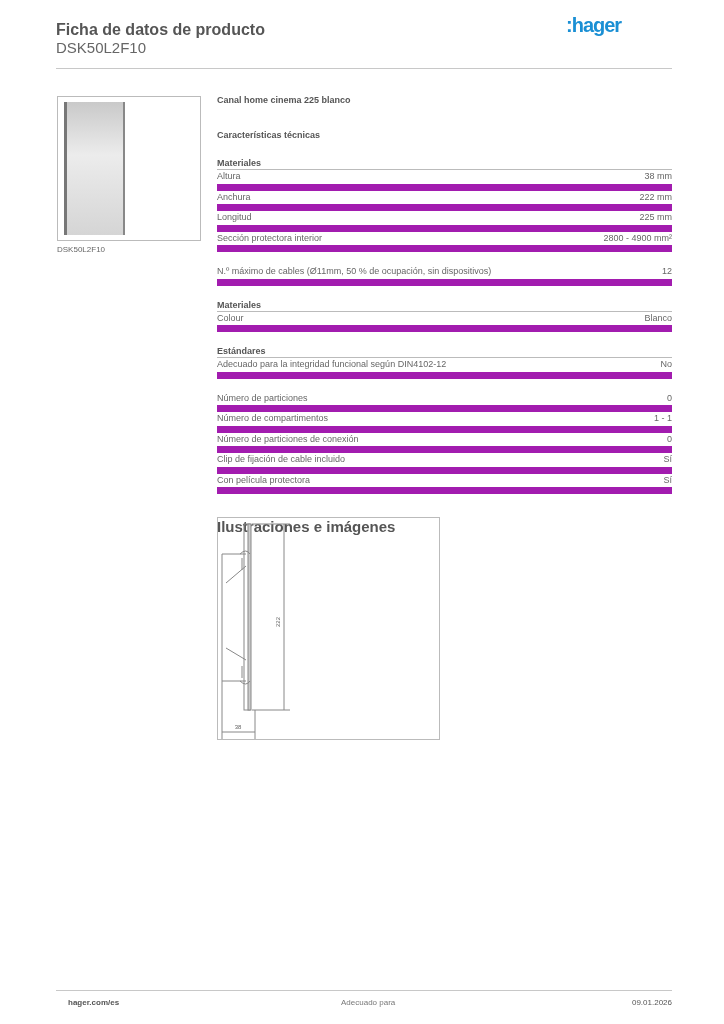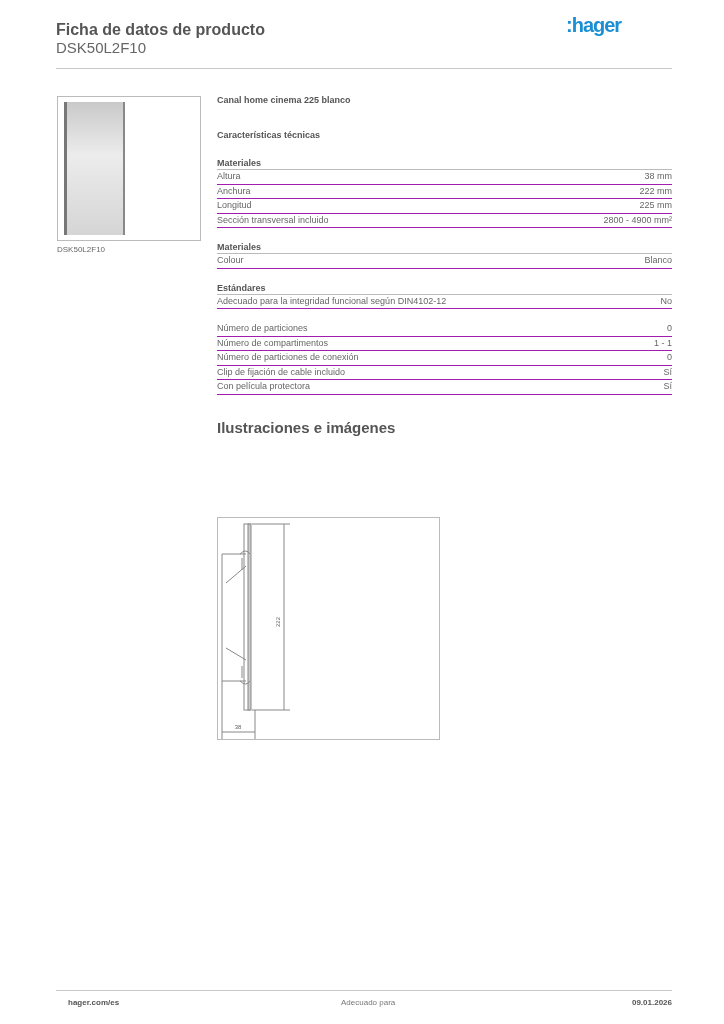--- a/index.html
+++ b/index.html
@@ -9,27 +9,27 @@
   .logo{position:absolute;left:566px;top:14px;font-size:20px;font-weight:bold;color:#1a8fd4;letter-spacing:-1px;}
   .hr-top{position:absolute;left:56px;top:68px;width:616px;height:1px;background:#c8c8c8;}
   .thumb{position:absolute;left:57px;top:96px;width:144px;height:145px;border:1px solid #bbb;box-sizing:border-box;}
   .thumb .panel{position:absolute;left:6px;top:5px;width:56px;height:133px;background:linear-gradient(180deg,#c9c9c9,#ececec 40%,#d5d5d5);border-left:3px solid #777;border-right:2px solid #888;}
   .thumb-cap{position:absolute;left:57px;top:245px;font-size:8px;color:#666;}
   .main{position:absolute;left:217px;top:95px;width:455px;}
   .prodname{font-size:9px;font-weight:bold;color:#555;height:14px;}
   .charhead{font-size:9px;font-weight:bold;color:#555;margin-top:21px;height:14px;}
   .group{margin-top:13px;}
   .ghead{font-size:9px;font-weight:bold;color:#555;height:12px;border-bottom:1px solid #bbb;line-height:12px;}
-  .row{display:flex;justify-content:space-between;font-size:9px;color:#666;height:13.5px;line-height:13px;border-bottom:1px solid #a21caf;}
+  .row{display:flex;justify-content:space-between;font-size:9px;color:#666;height:13.5px;line-height:13px;border-bottom:7px solid #a21caf;}
   .illus-head{font-size:15px;font-weight:bold;color:#555;margin-top:24px;}
   .drawing{position:absolute;left:217px;top:517px;width:223px;height:223px;border:1px solid #bbb;box-sizing:border-box;}
   .hr-bot{position:absolute;left:56px;top:990px;width:616px;height:1px;background:#c8c8c8;}
   .foot-l{position:absolute;left:56px;top:998px;font-size:8px;font-weight:bold;color:#555;padding-left:12px;}
   .foot-c{position:absolute;left:341px;top:998px;font-size:8px;color:#777;}
-  .foot-r{position:absolute;right:52px;top:998px;font-size:8px;font-weight:bold;color:#555;}
+  .foot-r{position:absolute;right:52px;top:998px;font-size:8px;font-weight:normal;color:#555;}
 </style>
 </head>
 <body>
 
 <div class="title">Ficha de datos de producto</div>
 <div class="subtitle">DSK50L2F10</div>
 <div class="logo">:hager</div>
 <div class="hr-top"></div>
 
 <div class="thumb">
@@ -49,25 +49,29 @@
         </div>
         <div class="row">
           <span>Anchura</span>
           <span>222 mm</span>
         </div>
         <div class="row">
           <span>Longitud</span>
           <span>225 mm</span>
         </div>
         <div class="row">
-          <span>Sección transversal incluido</span>
+          <span>Sección protectora interior</span>
           <span>2800 - 4900 mm²</span>
         </div>
       </div>
       <div class="group">
+        <div class="row">
+          <span>N.º máximo de cables (Ø11mm, 50 % de ocupación, sin dispositivos)</span>
+          <span>12</span>
+        </div>
       </div>
       <div class="group">
         <div class="ghead">Materiales</div>
         <div class="row">
           <span>Colour</span>
           <span>Blanco</span>
         </div>
       </div>
       <div class="group">
         <div class="ghead">Estándares</div>

